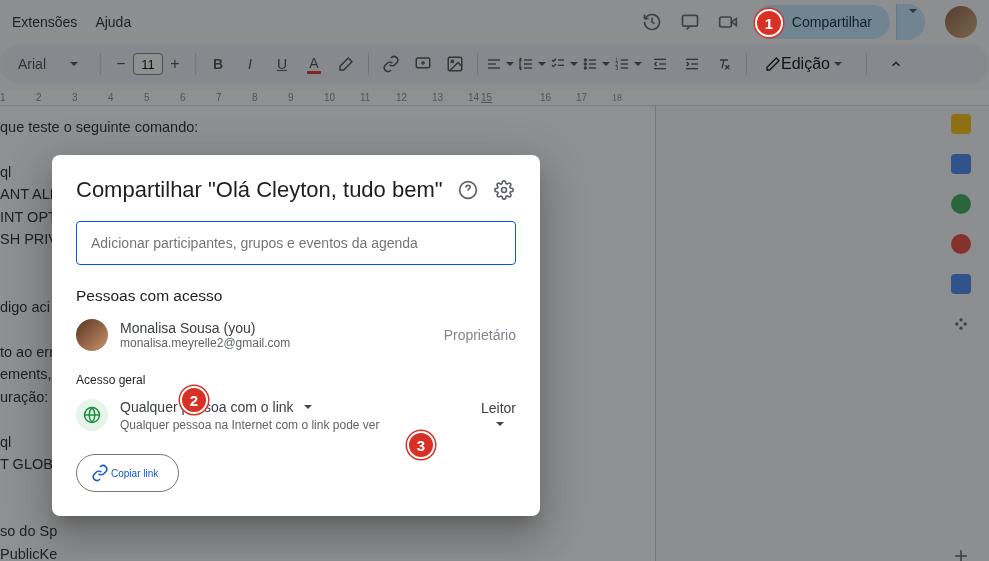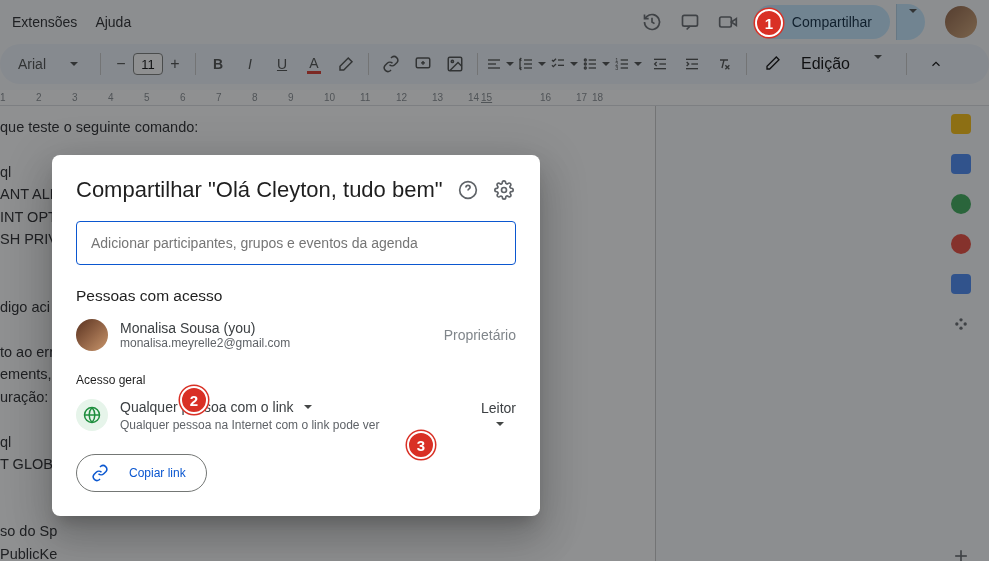--- a/index.html
+++ b/index.html
@@ -16,21 +16,21 @@
     
     
     .toolbar { display: flex; align-items: center; height: 40px; padding: 0 10px; border-radius: 24px; margin:0 0 6px 0; background: #edf2fa; gap: 4px; }
     .toolbar-item { display: flex; align-items: center; justify-content: center; min-width: 28px; height: 28px; color: #444746; cursor: pointer; font-size: 14px; }
     .font-select { display: flex; align-items: center; gap: 20px; padding: 0 8px; margin-right:6px;}
     .fontsize-box { display: flex; align-items: center; border-radius: 4px; }
     .fs-btn { width: 24px; height: 24px; display: flex; align-items: center; justify-content: center; cursor: pointer; color: #444746; }
     .fs-input { width: 30px; height: 22px; border: 1px solid #747775; border-radius: 4px; text-align: center; font-size: 13px; }
     .toolbar-sep { width: 1px; height: 22px; background: #c7c7c7; margin: 0 4px; }
     .dropdown-caret { width:0; height:0; border-left:4px solid transparent; border-right:4px solid transparent; border-top:4px solid #444746; margin-left:4px; }
-    .edit-mode { display: flex; gap:20px; padding:4px 16px 4px 10px; border-radius:4px; }
+    .edit-mode { display: flex; align-items: center; gap:0; padding:4px 16px 4px 10px; border-radius:4px; }
     .collapse-btn { width:30px; height:30px; display:flex; align-items:center; justify-content:center; cursor:pointer; margin-left:6px; }
     
     
     .ruler { height: 16px; display: flex; align-items: center; font-size: 10px; color: #80868b; padding-left: 0px; position: relative; border-bottom: 1px solid #dadce0; background:#fff;}
     .ruler-mark { position: absolute; font-size:10px; }
     
     
     .doc-area { display: flex; background: #f9fbfd; height: 460px; position: relative; }
     .doc-page { background: #fff; width: 656px; padding: 10px 0 10px 0; font-size: 14.5px; color: #202124; line-height: 1.55; border-right: 1px solid #c7c7c7;}
     .doc-line { padding: 0; white-space: nowrap; overflow: hidden; }
@@ -53,21 +53,21 @@
     .person-email { font-size: 12px; color: #5f6368; }
     .person-role { margin-left: auto; font-size: 14px; color: #80868b; }
     .section-title2 { font-size: 12px; font-weight: 500; color: #1f1f1f; margin-bottom: 12px; display:flex; align-items:center; gap:12px;}
     .access-row { display: flex; align-items: flex-start; gap: 12px; margin-bottom: 22px; }
     .globe-circle { width: 32px; height: 32px; border-radius: 50%; background: #e6f4ea; display: flex; align-items: center; justify-content: center; flex-shrink:0; }
     .access-info { flex: 1; }
     .access-dd { display: flex; align-items: center; gap: 6px; font-size: 14px; color: #3c4043; cursor: pointer; }
     .access-desc { font-size: 12px; color: #5f6368; margin-top: 3px; }
     .role-dd { display: flex; align-items: center; gap: 6px; font-size: 14px; color: #3c4043; cursor: pointer; margin-top:1px;flex-direction:column;}
     .dialog-footer { display: flex; align-items: center; }
-    .copy-link-btn { border: 1px solid #747775; background: #fff; color: #0b57d0; font-size: 12px; font-weight:500; border-radius: 24px; padding: 9px 20px 9px 14px; display: flex; align-items: center; gap: 20px; cursor: pointer; }
+    .copy-link-btn { border: 1px solid #747775; background: #fff; color: #0b57d0; font-size: 10px; font-weight:500; border-radius: 24px; padding: 9px 20px 9px 14px; display: flex; align-items: center; gap: 2px; cursor: pointer; }
     .done-btn { margin-left: auto; background: #0b57d0; color: #fff; border: none; border-radius: 24px; padding: 10px 24px; font-size: 14px; font-weight:500; cursor: pointer; }
     
     
     .marker { position: absolute; width: 28px; height: 28px; background: #d93025; border: 2.5px solid #fff; border-radius: 50%; display: flex; align-items: center; justify-content: center; color: #fff; font-weight: bold; font-size: 15px; z-index: 30; box-shadow: 0 0 0 1.5px #d93025; }
   </style>
 </head>
 <body>
 
 <div class="header">
   <div class="menu-items">
@@ -259,21 +259,21 @@
     <span class="ruler-mark" style="left: 252px;">8</span>
     <span class="ruler-mark" style="left: 288px;">9</span>
     <span class="ruler-mark" style="left: 324px;">10</span>
     <span class="ruler-mark" style="left: 360px;">11</span>
     <span class="ruler-mark" style="left: 396px;">12</span>
     <span class="ruler-mark" style="left: 432px;">13</span>
     <span class="ruler-mark" style="left: 468px;">14</span>
     <span class="ruler-mark" style="left: 481px; text-decoration: underline;">15</span>
     <span class="ruler-mark" style="left: 540px;">16</span>
     <span class="ruler-mark" style="left: 576px;">17</span>
-    <span class="ruler-mark" style="left: 592px;">18</span>
+    <span class="ruler-mark" style="left: 612px; font-family: Liberation Serif, serif;">18</span>
   </div>
 
 <div class="doc-area">
   <div class="doc-page" id="doc-page">
       <div class="doc-line">que teste o seguinte comando:</div>
       <div class="doc-line">&nbsp;</div>
       <div class="doc-line">ql</div>
       <div class="doc-line">ANT ALL</div>
       <div class="doc-line">INT OPTIO</div>
       <div class="doc-line">SH PRIV</div>

